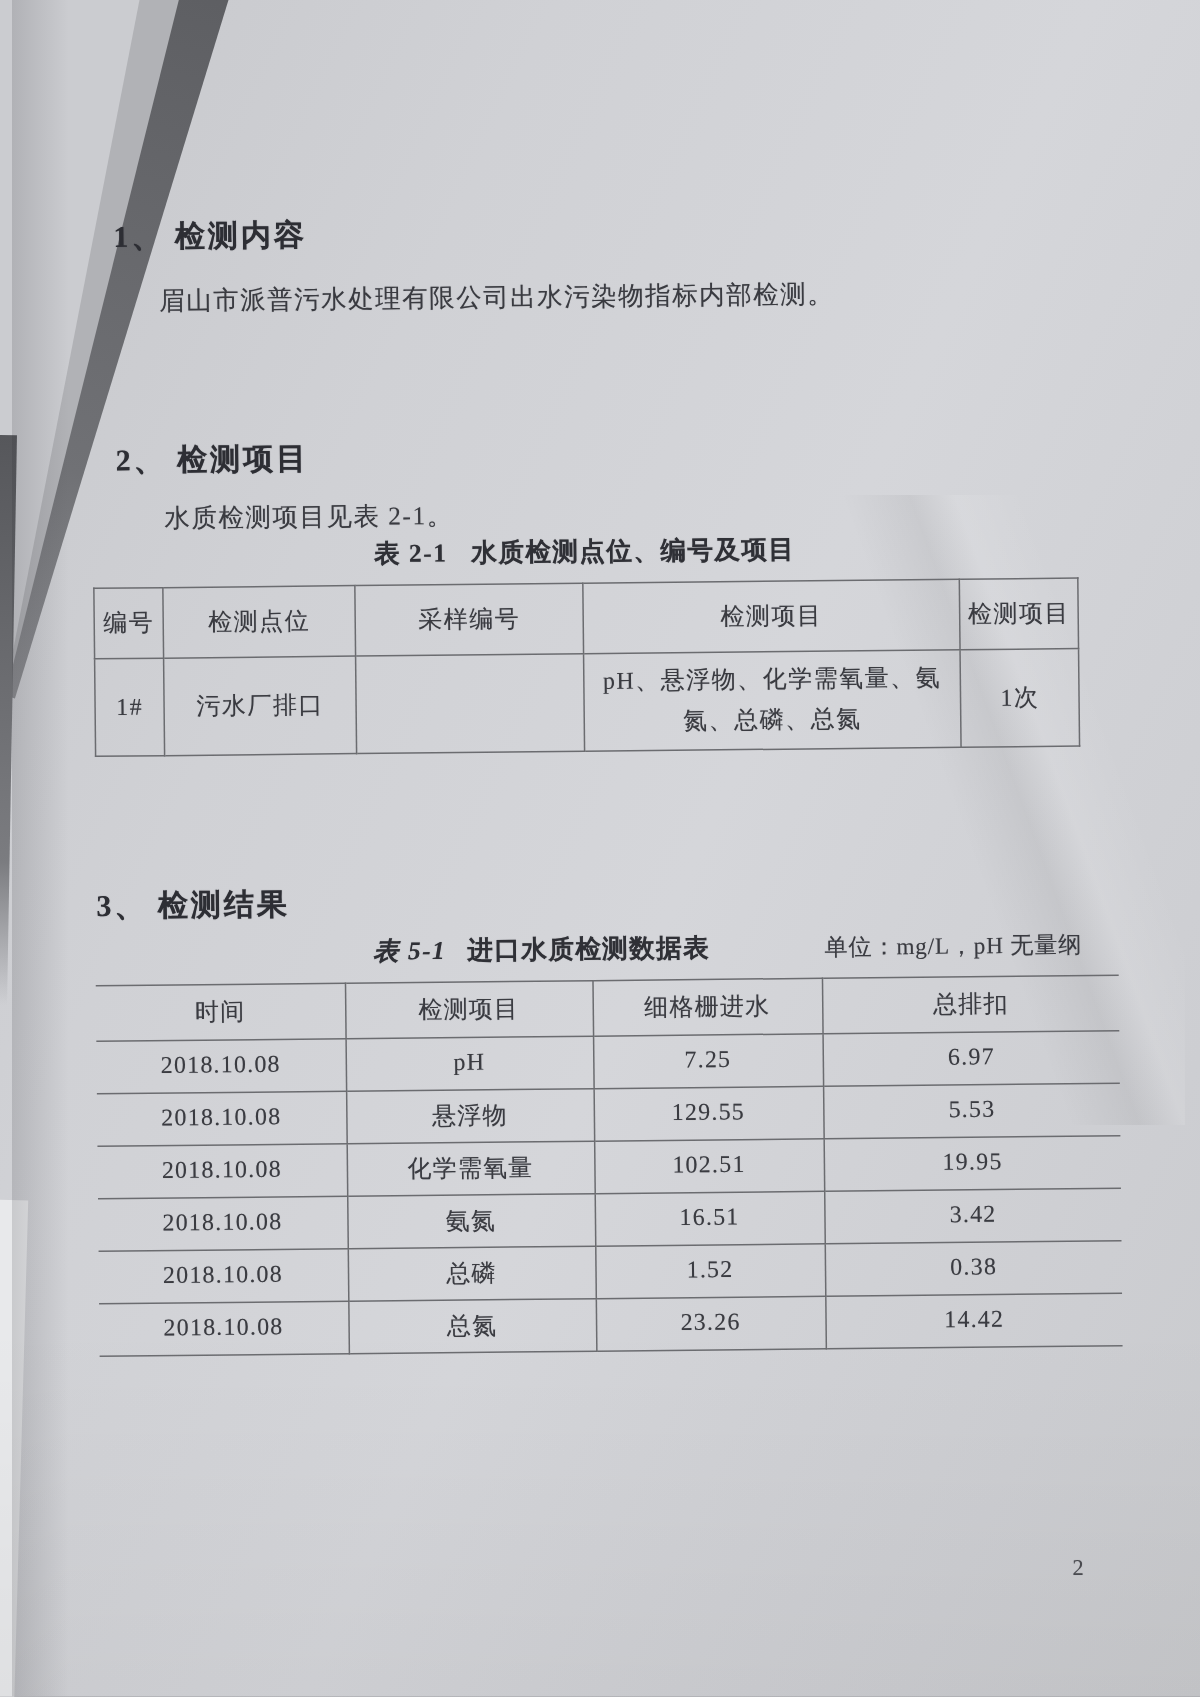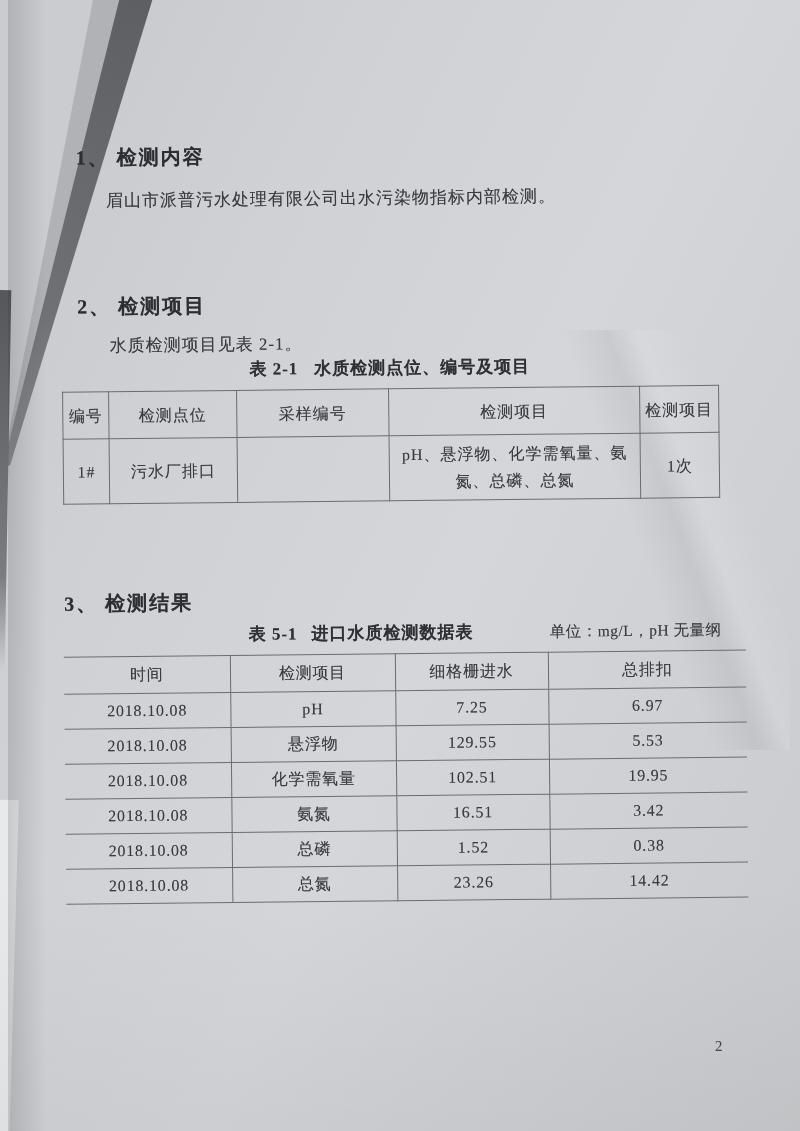--- a/index.html
+++ b/index.html
@@ -149,21 +149,21 @@
           <td></td>
           <td>pH、悬浮物、化学需氧量、氨氮、总磷、总氮</td>
           <td>1次</td>
         </tr>
       </tbody>
     </table>
 
     <div class="abs heading" style="left:58px;top:583px;">3、 检测结果</div>
 
     <div class="abs tcaption" style="left:242px;top:617px;">
-      <span style="margin-right:14px;">表 5-1</span><span>进口水质检测数据表</span>
+      <span style="margin-right:14px;font-style:italic;">表 5-1</span><span>进口水质检测数据表</span>
     </div>
 
     <div class="abs unitnote" style="left:543px;top:619px;">单位：mg/L，pH 无量纲</div>
 
     <table class="t51 abs" style="left:57px;top:649px;">
       <colgroup>
         <col style="width:166px">
           <col style="width:165px">
           <col style="width:153px">
           <col style="width:198px">

